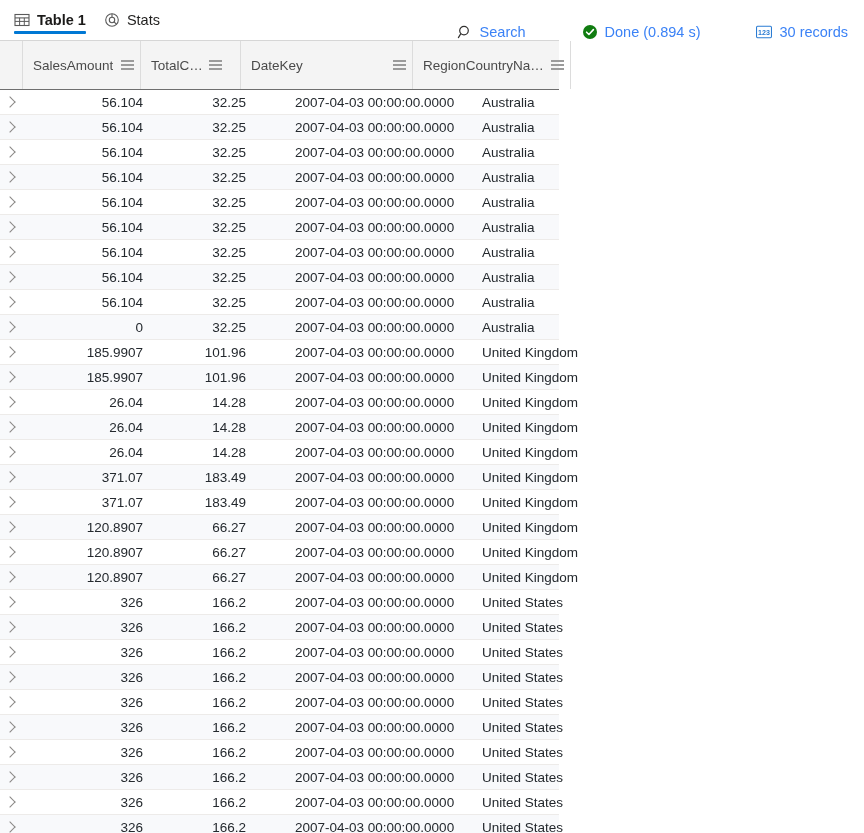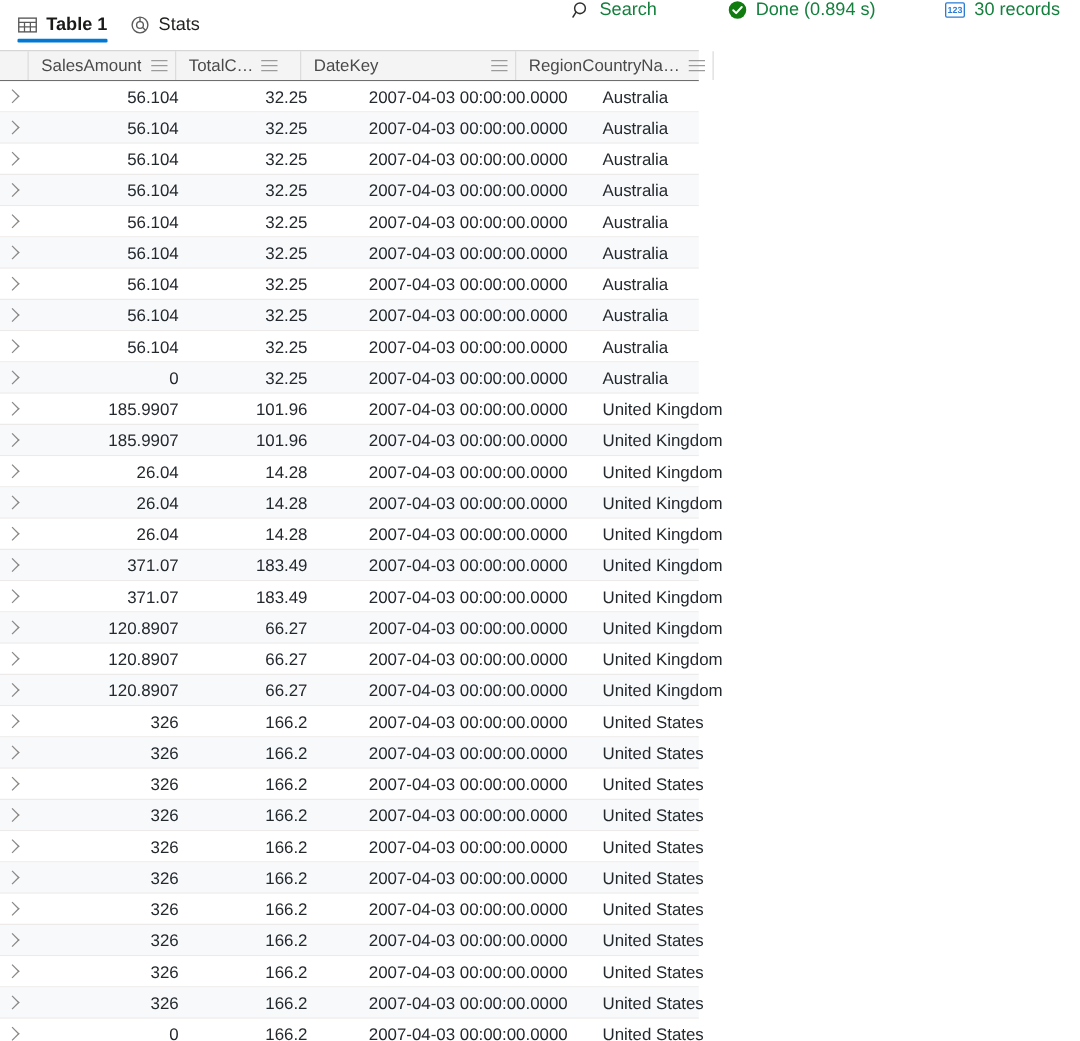--- a/index.html
+++ b/index.html
@@ -79,25 +79,25 @@
 
   .toolbar-right {
     display: flex;
     align-items: center;
     gap: 0px;
     padding-right: 6px;
   }
 
   .tb-item {
     display: flex;
-    align-items: flex-start;
+    align-items: flex-end;
     gap: 7px;
     padding: 0 10px;
     height: 40px;
-    color: #15803d;
+    color: #3b82f6;
     font-size: 14.5px;
     cursor: default;
     white-space: nowrap;
   }
 
   .tb-item.clickable { cursor: pointer; }
 
   .tb-icon {
     width: 16px;
     height: 16px;
@@ -119,21 +119,21 @@
     overflow: hidden;
   }
 
   .grid-inner {
     width: 559px;
     position: relative;
   }
 
   .grid-header {
     display: flex;
-    height: 25px;
+    height: 50px;
     background: #f4f4f4;
     border-top: 1px solid #d6d6d6;
     border-bottom: 1px solid #6e6e6e;
     box-sizing: border-box;
     width: 559px;
   }
 
   .hcell {
     display: flex;
     align-items: center;

